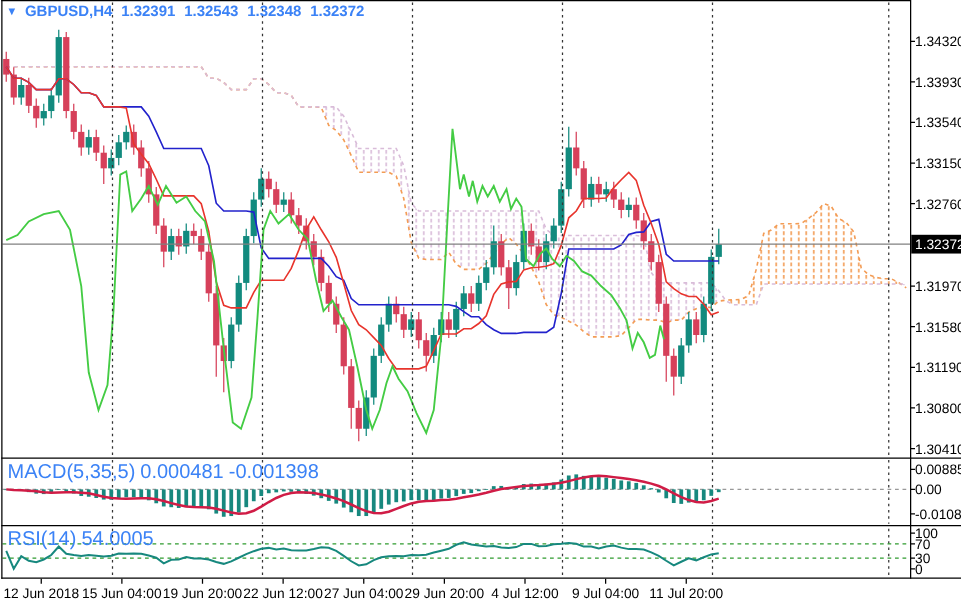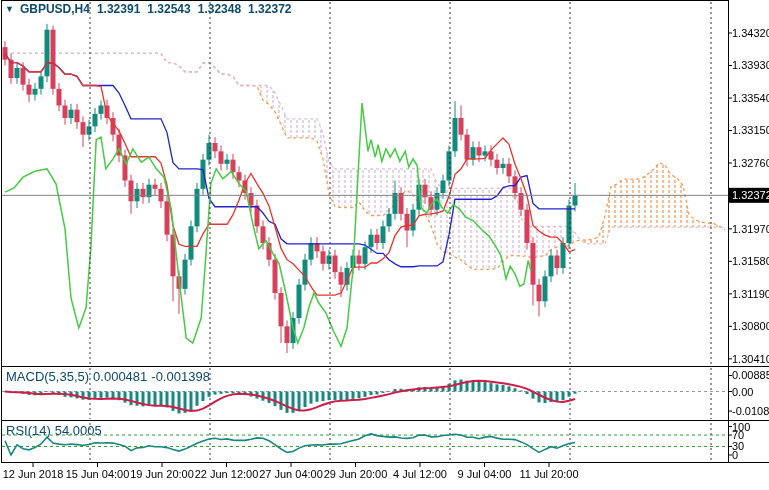--- a/index.html
+++ b/index.html
@@ -1,23 +1,23 @@
 <!DOCTYPE html>
 <html><head>
 <meta charset="utf-8">
 <style>
   html,body{margin:0;padding:0;background:#fff;}
   .wrap{position:relative;width:769px;height:490px;background:#fff;overflow:hidden;
         font-family:"Liberation Sans",sans-serif;}
   svg{position:absolute;left:0;top:0;}
-  .overlay{position:absolute;color:#0c4a6e;white-space:nowrap;}
+  .overlay{position:absolute;color:#3b82f6;white-space:nowrap;}
   .title{left:5px;top:2px;font-size:12px;font-weight:bold;}
   .title .tri{display:inline-block;font-size:9px;vertical-align:1px;margin-right:6px;}
   .title .num{margin-left:7px;}
-  .indlabel{font-size:13px;}
+  .indlabel{font-size:16px;}
   #macd-label{left:6px;top:369px;}
   #rsi-label{left:6px;top:423px;text-align:right;}
   .indlabel span{margin-right:4px;}
 </style>
 </head>
 <body>
 
 <div class="wrap">
   <svg id="plot" width="769" height="490" font-family="Liberation Sans, sans-serif">
       <defs>

